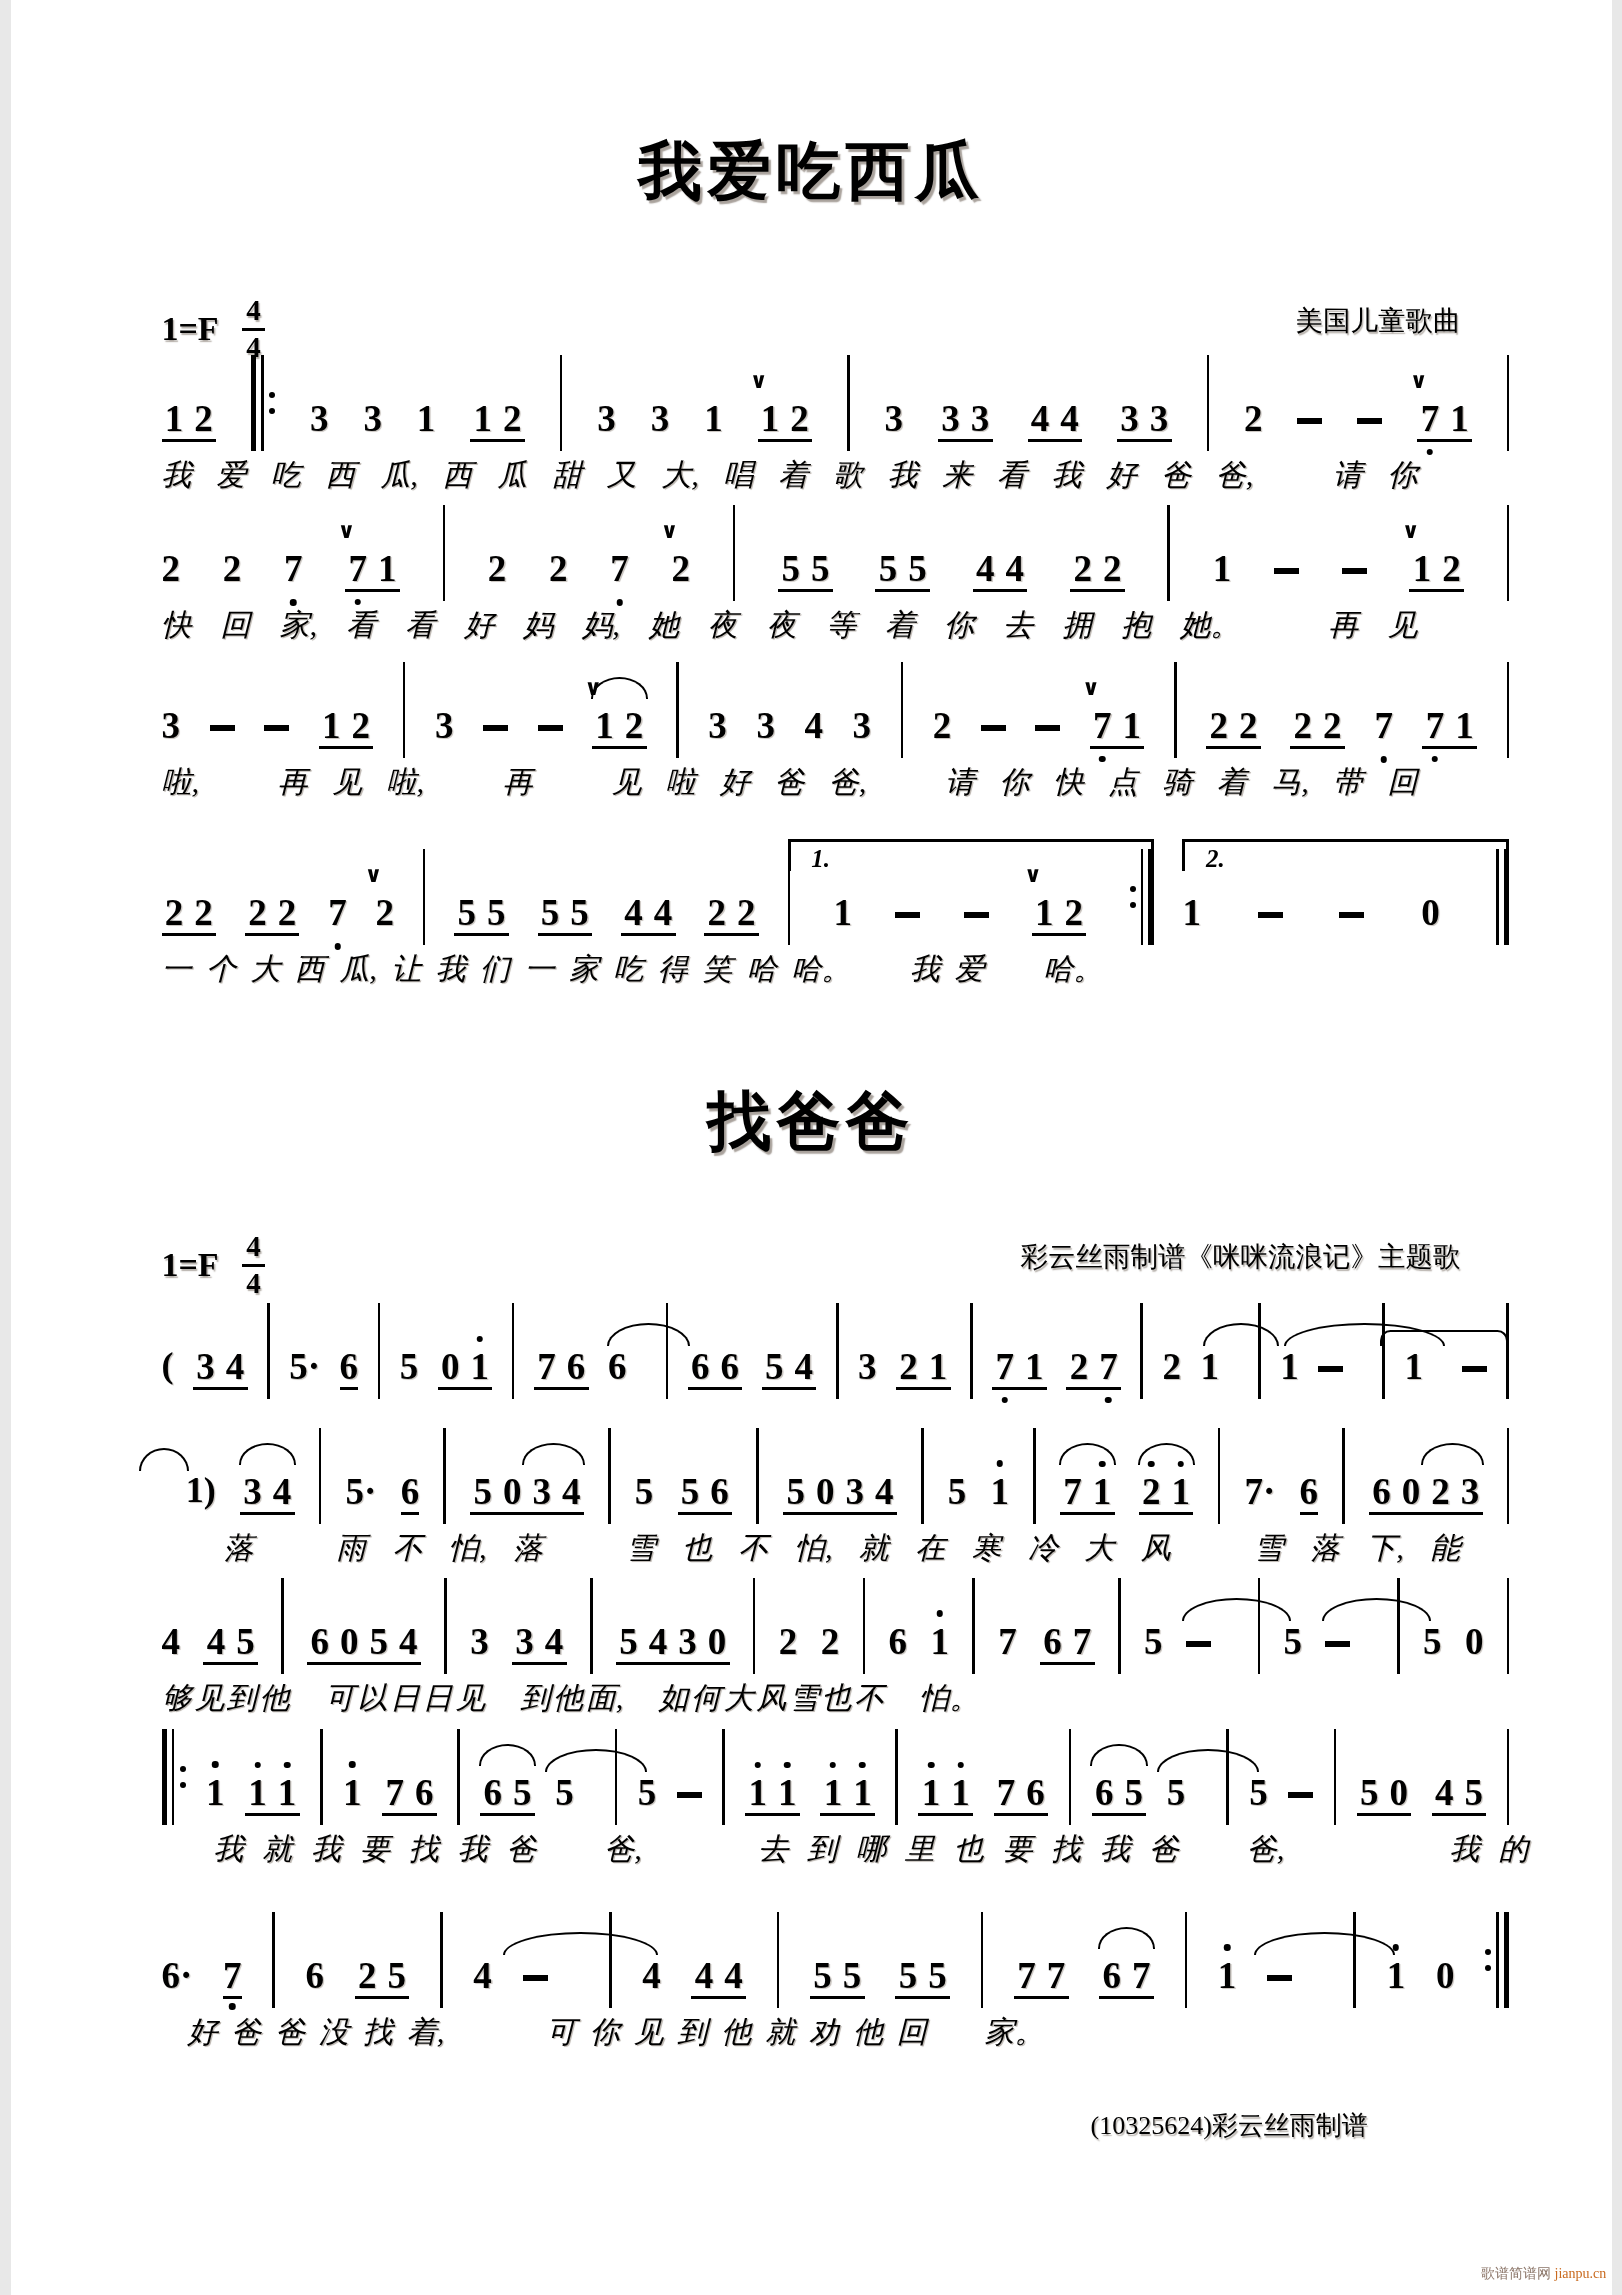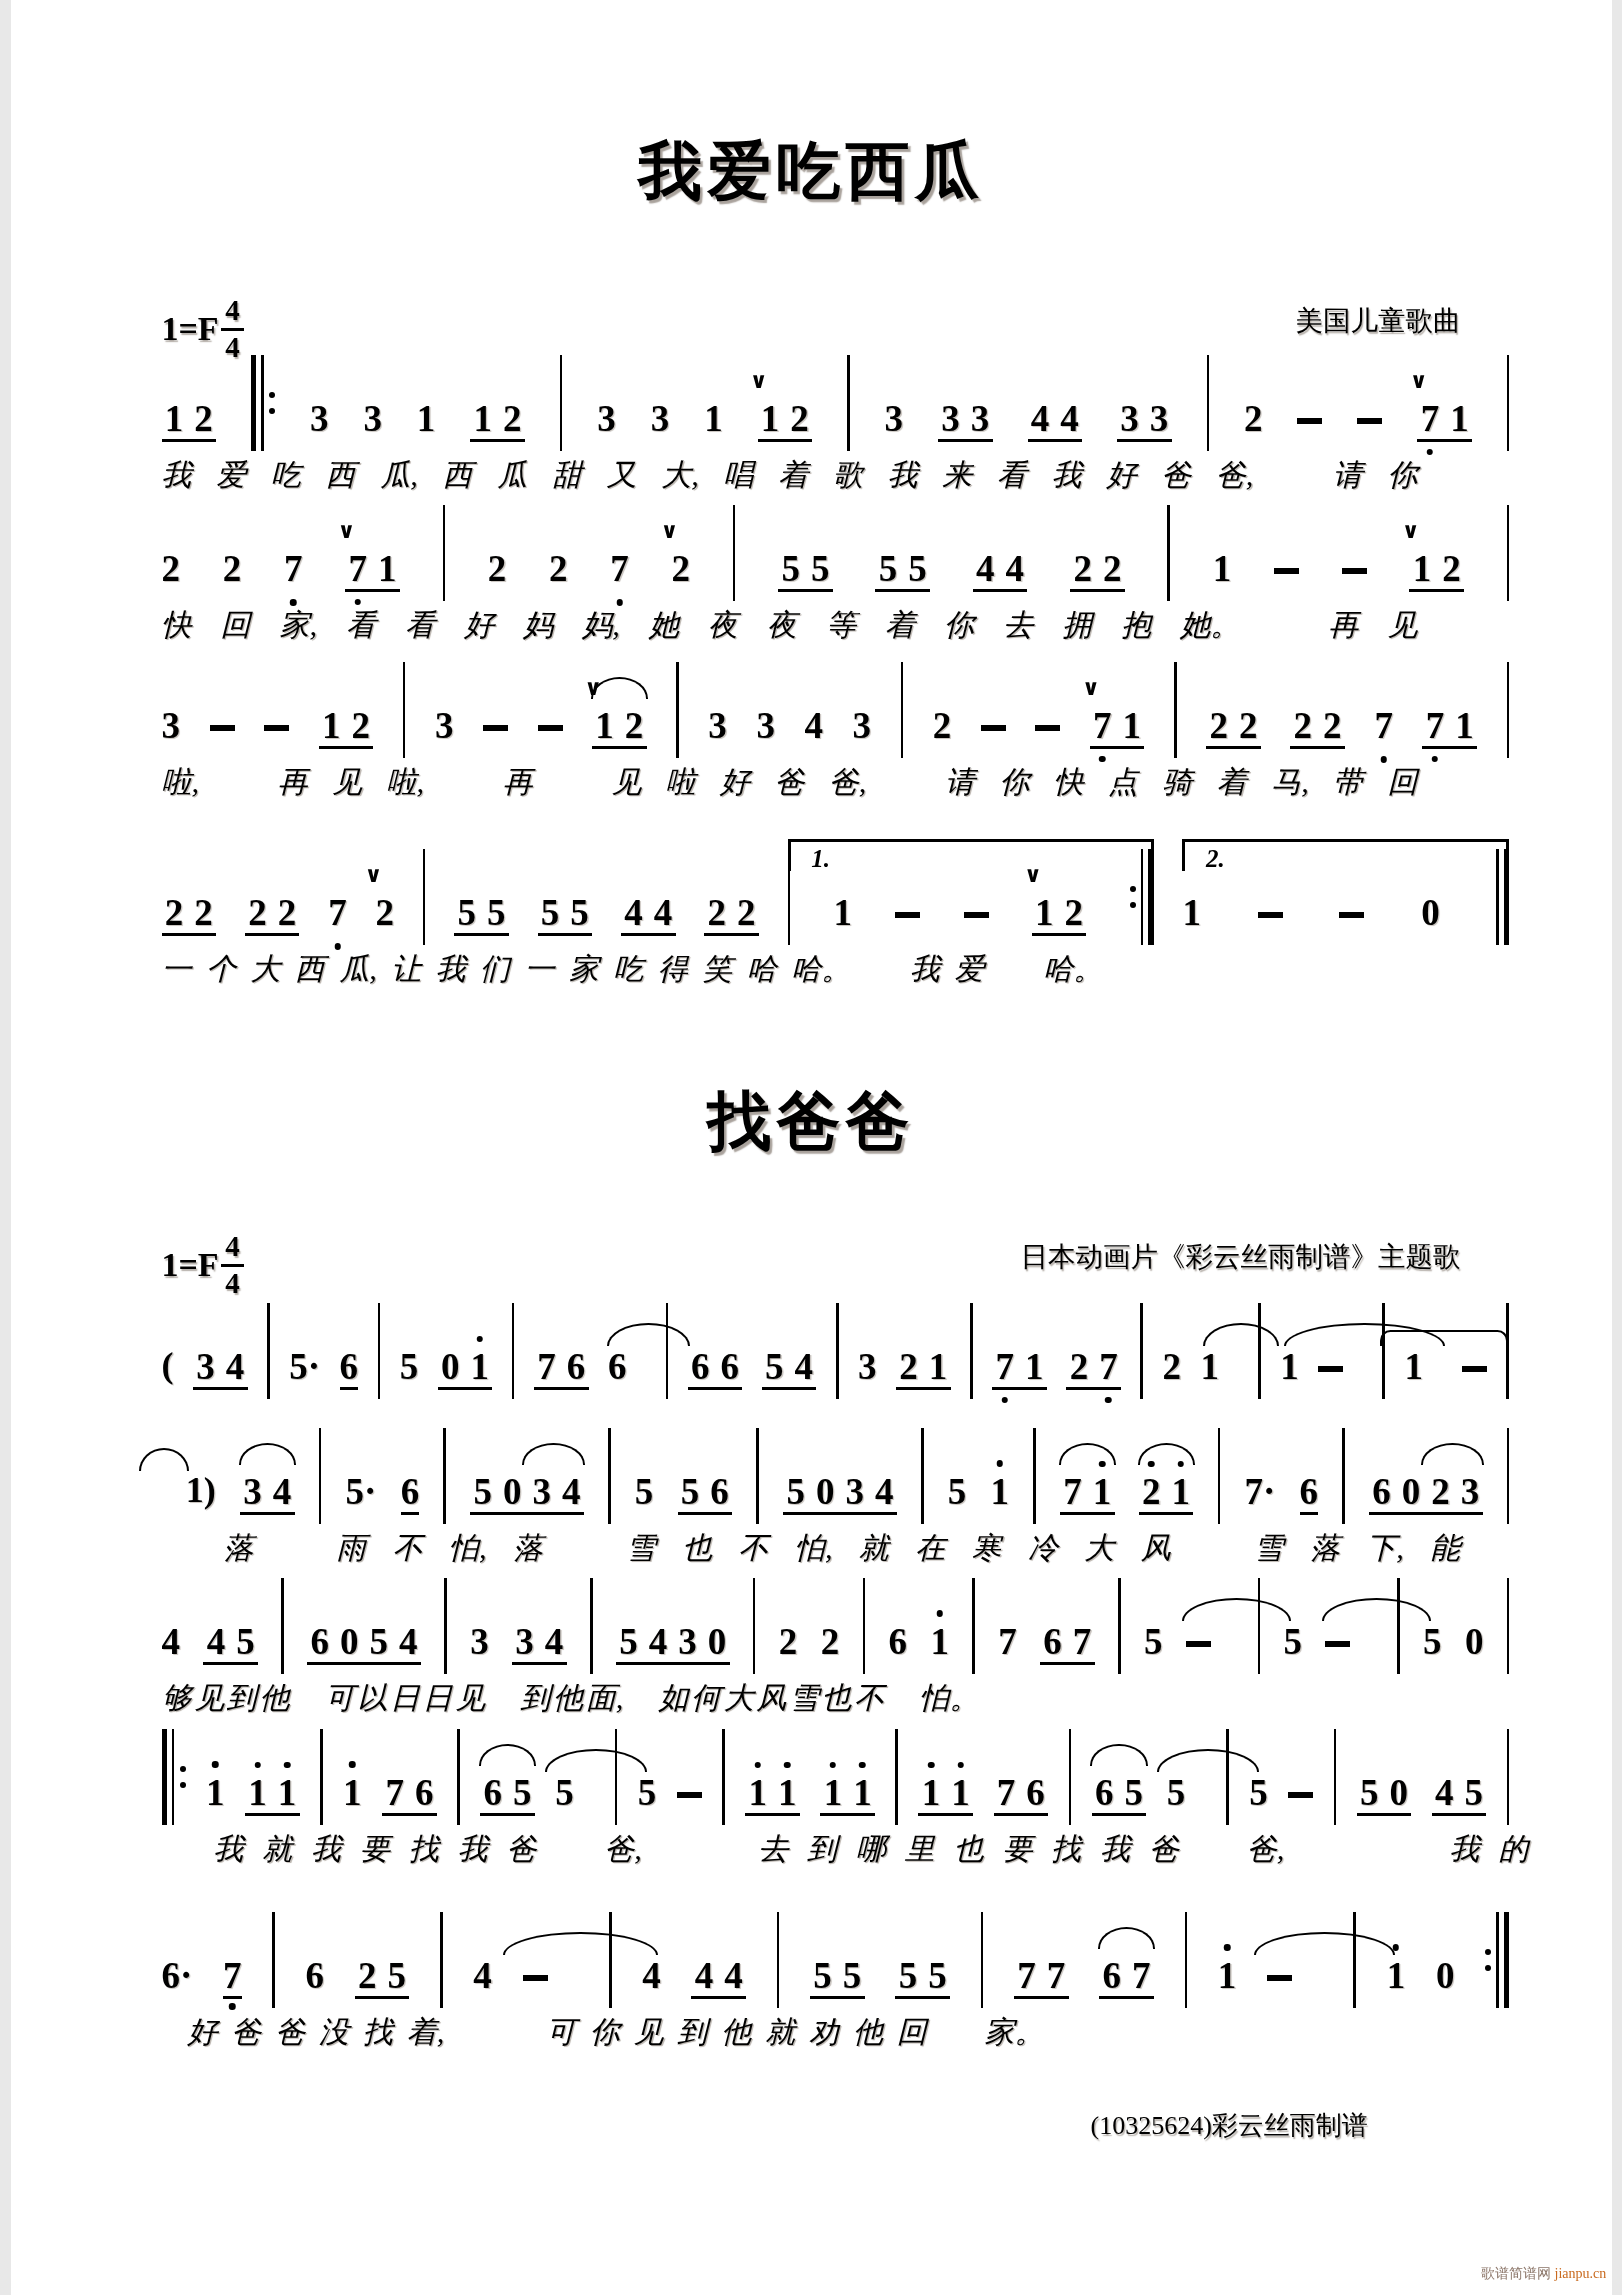--- a/index.html
+++ b/index.html
@@ -5,21 +5,21 @@
   html,body{margin:0;padding:0;background:#e8e8e8}
   .page{position:relative;width:1601px;height:2295px;background:#ffffff;overflow:hidden;
         font-family:"Liberation Serif","DejaVu Serif",serif;color:#000;margin:0 auto}
   .title{position:absolute;left:0;width:100%;text-align:center;font-size:64px;font-weight:bold;
          letter-spacing:5.2px;text-shadow:2.6px 3.3px 1.3px #a9a29c}
   #t1{top:128px}
   #t2{top:1078px}
   .keyrow{position:absolute;left:151px;right:151px;display:flex;justify-content:space-between;align-items:flex-start}
   #k1{top:296px}
   #k2{top:1232px}
-  .keysig{display:flex;align-items:center;gap:2px;font-size:34px;font-weight:bold;text-shadow:1.3px 2px 1.3px #b3ada7}
+  .keysig{display:flex;align-items:center;gap:23px;font-size:34px;font-weight:bold;text-shadow:1.3px 2px 1.3px #b3ada7}
   .frac{display:inline-flex;flex-direction:column;align-items:center;font-size:29px;line-height:1.02;font-weight:bold}
   .frac .num{border-bottom:3.3px solid #000;padding:0 4.6px 2px}
   .frac .den{padding-top:2px}
   .credit{font-size:27.5px;text-shadow:1.3px 2px 1.3px #b3ada7;margin-top:6.5px}
 
   .music-line{position:absolute;left:151px;width:1348px}
   #s1-l1{top:344px}
   #s1-l2{top:494px}
   #s1-l3{top:651px}
   #s1-l4{top:838px}
@@ -425,21 +425,21 @@
   <div class="title" id="t2">找爸爸</div>
 
   <div class="keyrow" id="k2">
     <div class="keysig">
       <span>1=F</span>
       <span class="frac">
         <span class="num">4</span>
         <span class="den">4</span>
       </span>
     </div>
-    <div class="credit">日本动画片《彩云丝雨制谱》主题歌</div>
+    <div class="credit">彩云丝雨制谱《咪咪流浪记》主题歌</div>
   </div>
 
   <div class="music-line" id="s2-l1">
       <div class="noterow">
         <span class="ptext">(</span>
         <span class="beam">
           <span class="note"><span class="digit">3</span></span>
           <span class="note"><span class="digit">4</span></span>
         </span>
         <span class="barcell">

